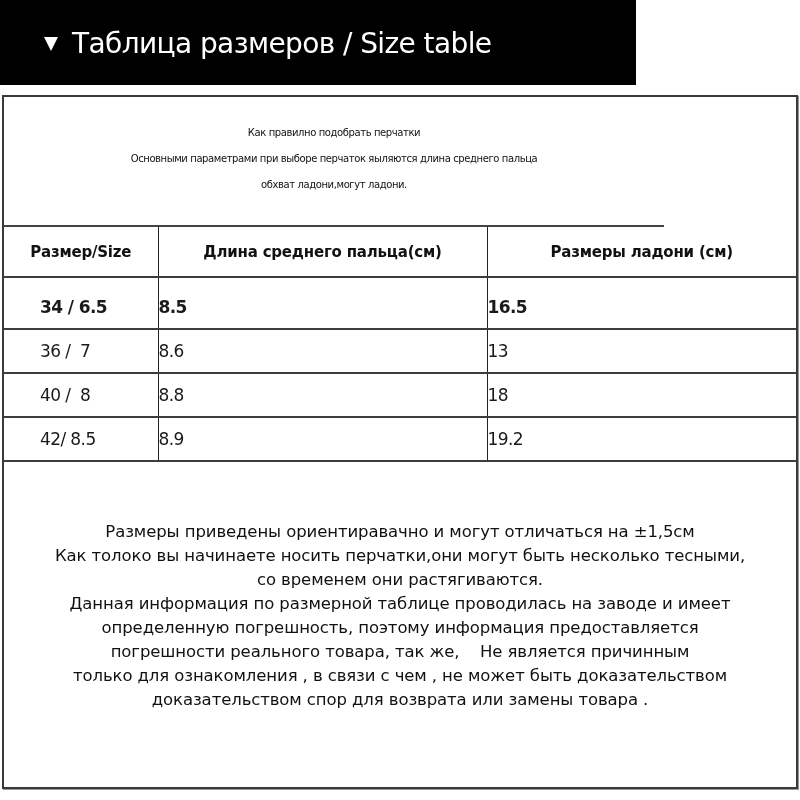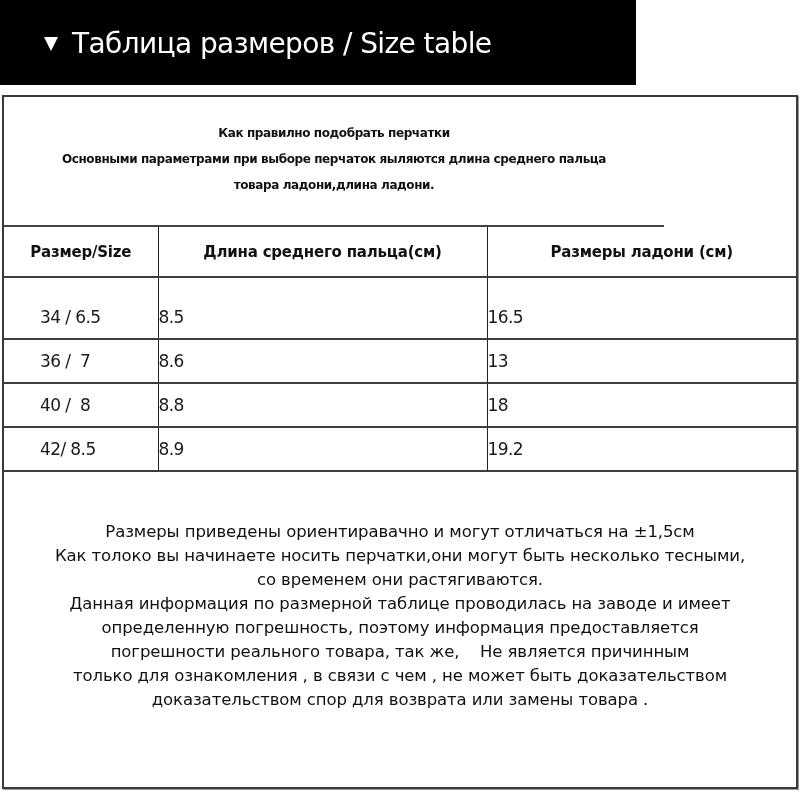--- a/index.html
+++ b/index.html
@@ -49,24 +49,23 @@
       box-shadow: 1px 1px 0 #999999;
       background: #ffffff;
     }
     .intro {
       position: absolute;
       left: 0; top: 0;
       width: 660px;
       height: 128px;
       border-bottom: 2px solid #444444;
       text-align: center;
-      font-size: 12px;
+      font-size: 10px;
       line-height: 26px;
       letter-spacing: -0.4px;
-      font-weight: bold;
     }
     .intro .lines { padding-top: 23px; }
     .intro .line { display: block; white-space: nowrap; }
 
     table.sizes {
       position: absolute;
       left: 0;
       top: 130px;
       width: 792px;
       border-collapse: collapse;
@@ -91,21 +90,21 @@
       letter-spacing: -0.2px;
     }
     table.sizes td {
       height: 42px;
       font-size: 17px;
       text-align: left;
       color: #1a1a1a;
       letter-spacing: -0.6px;
     }
     table.sizes td.size { text-align: left; padding-left: 36px; }
-    table.sizes tr.r1 td { padding-top: 18px; }
+    table.sizes tr.r1 td { padding-top: 8px; font-weight: bold; }
 
     .notes {
       position: absolute;
       left: 0;
       top: 404px;
       width: 792px;
       text-align: center;
       font-size: 16.5px;
       line-height: 24px;
       letter-spacing: -0.1px;
@@ -120,21 +119,21 @@
 <div class="header">
   <span class="tri"></span>
   <span class="title">Таблица размеров / Size table</span>
 </div>
 
 <div class="sheet">
   <div class="intro">
     <div class="lines">
       <span class="line">Как правилно подобрать перчатки</span>
       <span class="line">Основными параметрами при выборе перчаток яыляются длина среднего пальца</span>
-      <span class="line">товара ладони,длина ладони.</span>
+      <span class="line">обхват ладони,могут ладони.</span>
     </div>
   </div>
 
   <table class="sizes">
     <colgroup>
         <col class="c1">
         <col class="c2">
         <col class="c3">
       </colgroup>
     <thead>

